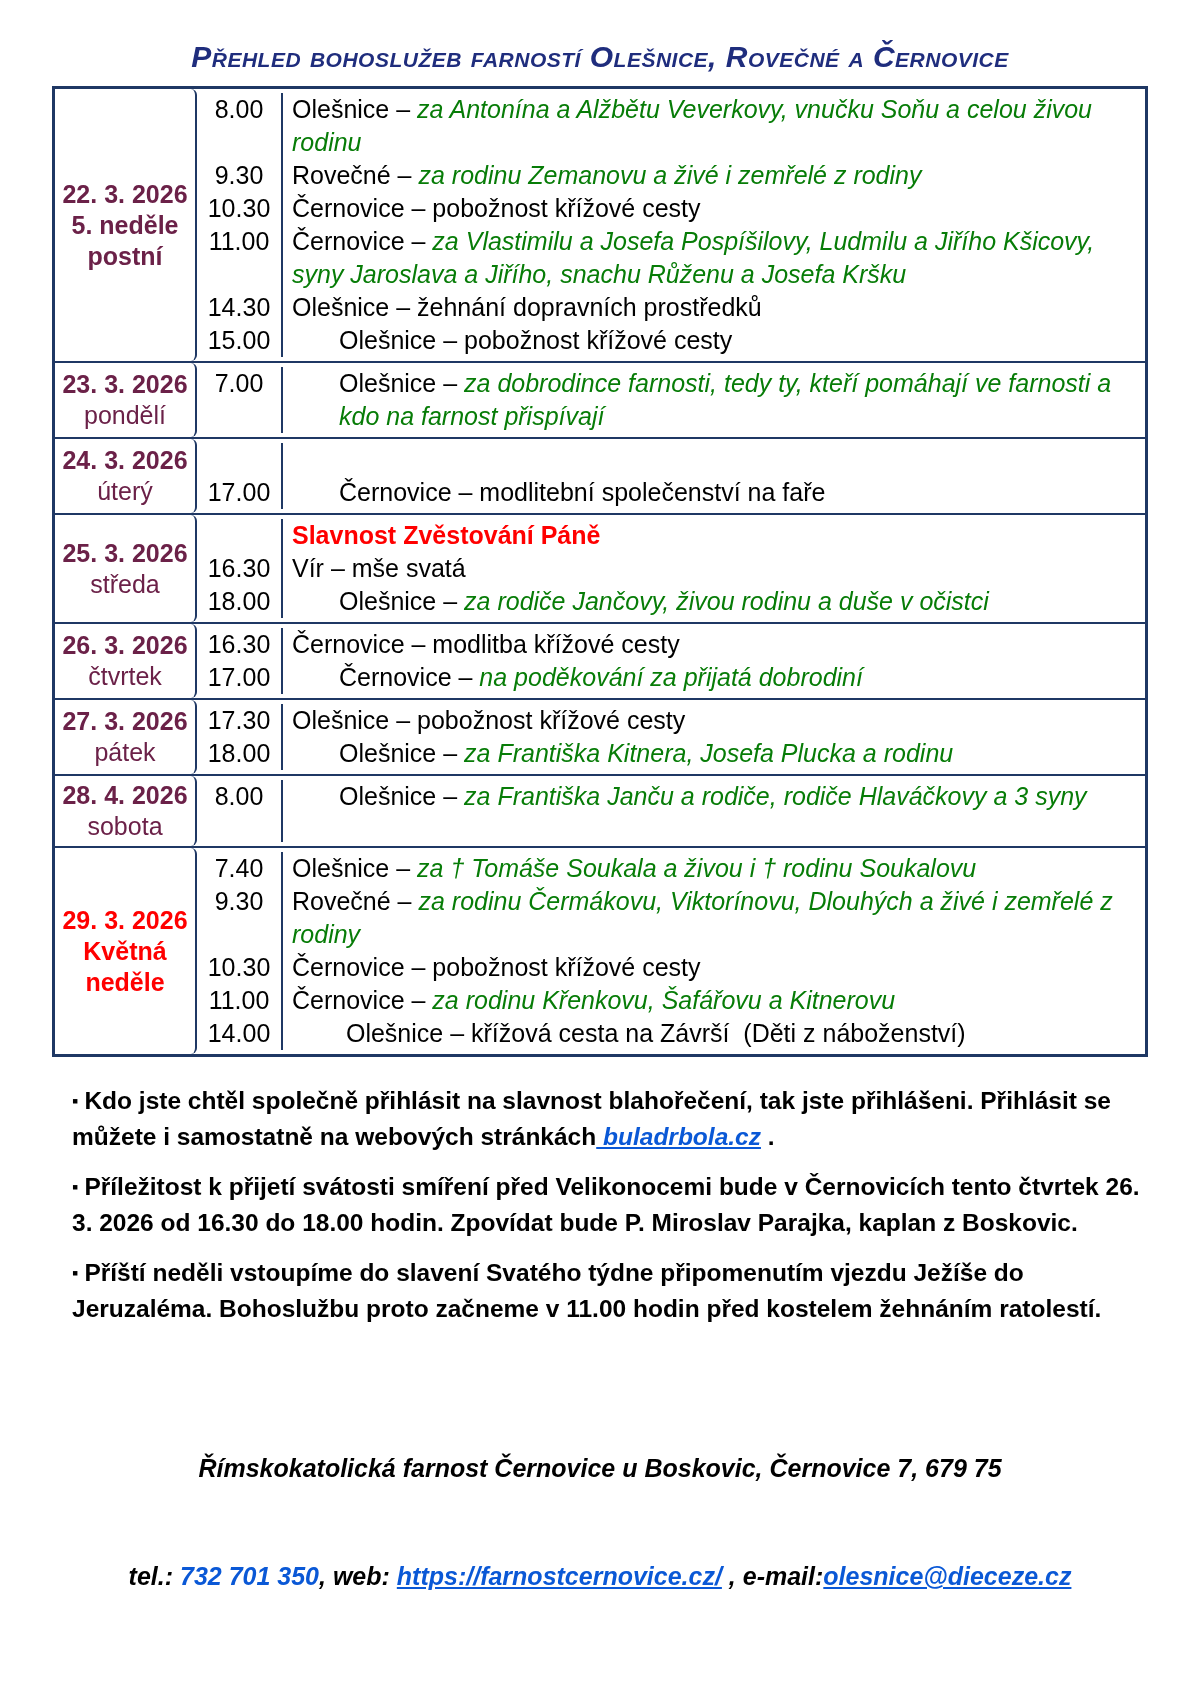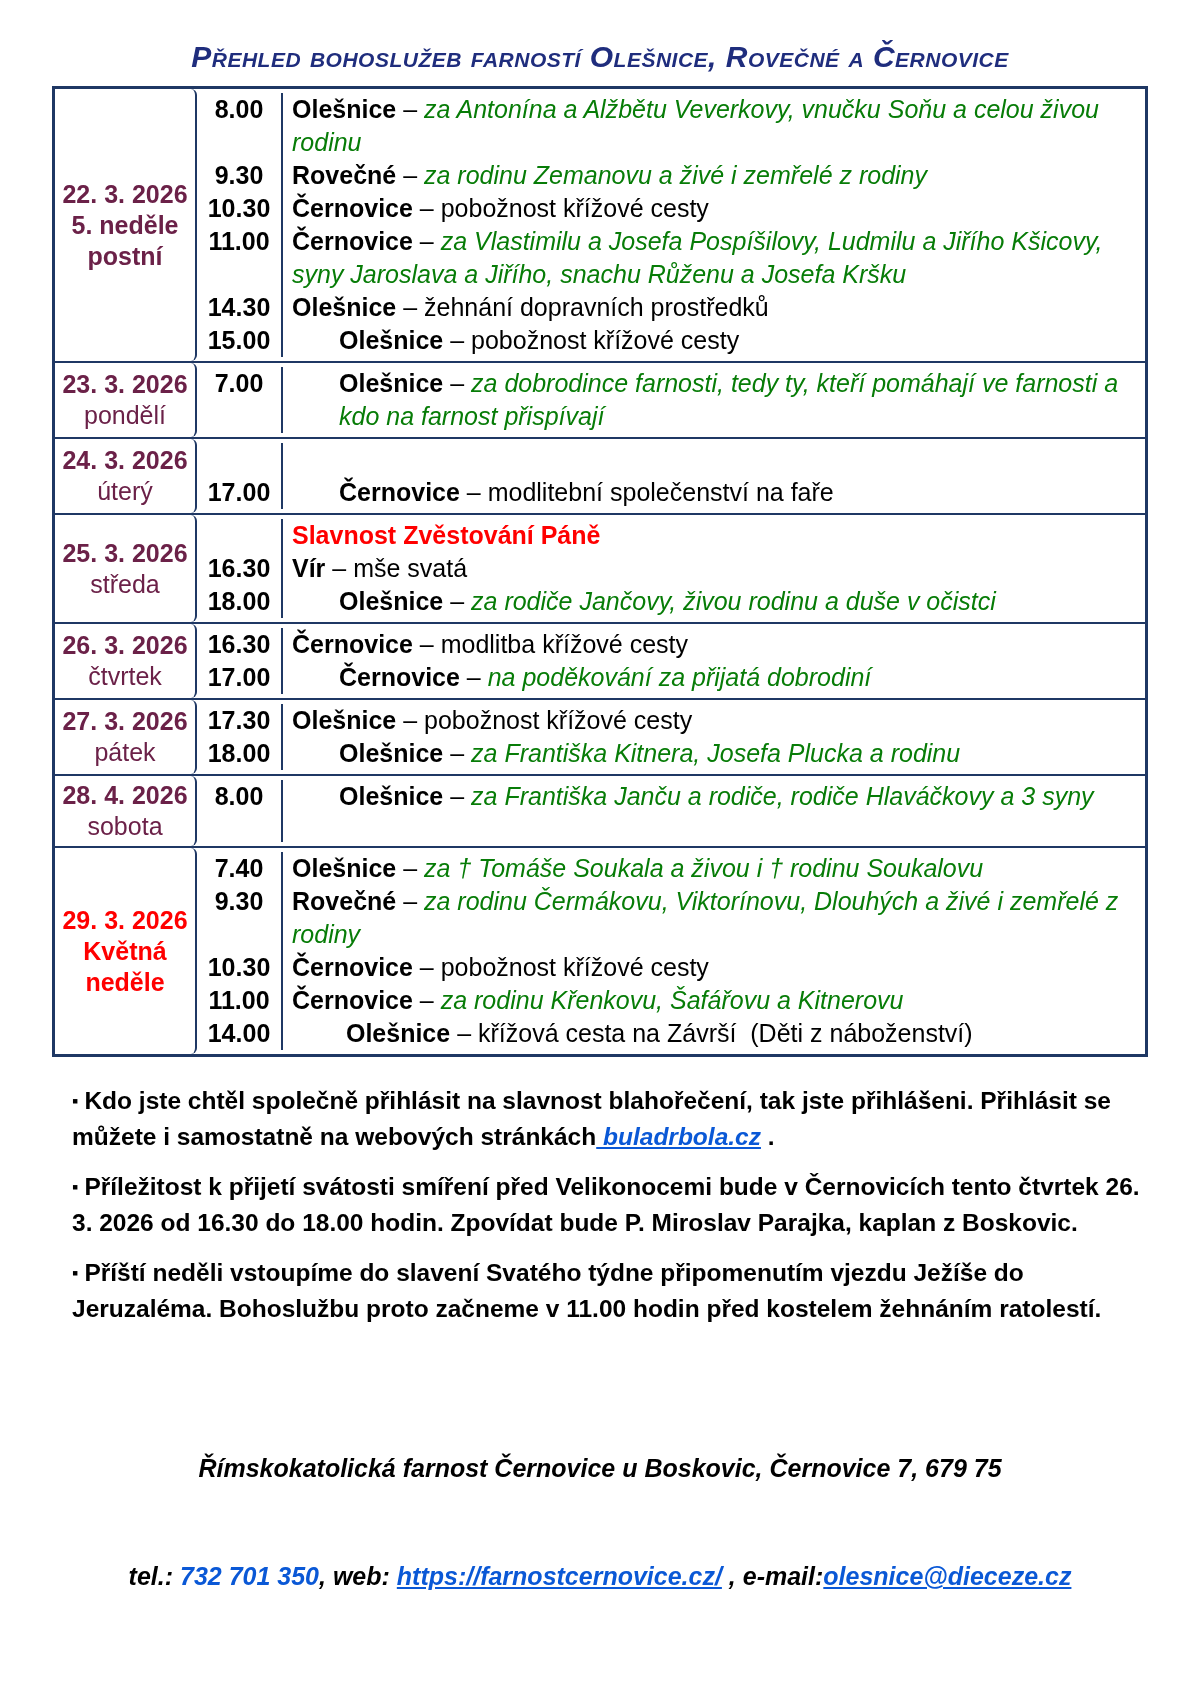--- a/index.html
+++ b/index.html
@@ -43,29 +43,29 @@
     border-radius:6px;
   }
   .date-cell .wd{font-weight:normal;}
   .date-cell.red{color:var(--red);}
   .events{flex:1;display:flex;flex-direction:column;padding:4px 0;}
   .event{display:flex;flex:0 0 auto;min-height:33px;}
   .event:last-child{flex:1 0 auto;gap:47px;}
   .etime{
     width:86px;flex:0 0 86px;
     border-right:2px solid var(--border-color);
-    text-align:center;font-weight:bold;font-size:25px;line-height:33px;
+    text-align:center;font-weight:normal;font-size:25px;line-height:33px;
     padding:0 2px;
   }
   .edesc{
     flex:1;font-size:25px;line-height:33px;
     padding:0 6px 0 9px;white-space:pre-wrap;
   }
   .edesc:empty::before{content:"\00a0";}
-  .s-place{font-weight:bold;}
+  .s-place{font-weight:normal;}
   .s-green{color:var(--green);font-style:italic;}
   .s-red{color:var(--red);font-weight:bold;}
   
   .notes{margin-top:26px;margin-left:20px;}
   .note{
     font-weight:bold;font-size:24.5px;line-height:35px;
     margin:0 0 15px 0;white-space:pre-wrap;
   }
   .bullet{font-size:18px;vertical-align:2px;margin-right:6px;}
   .s-link{

